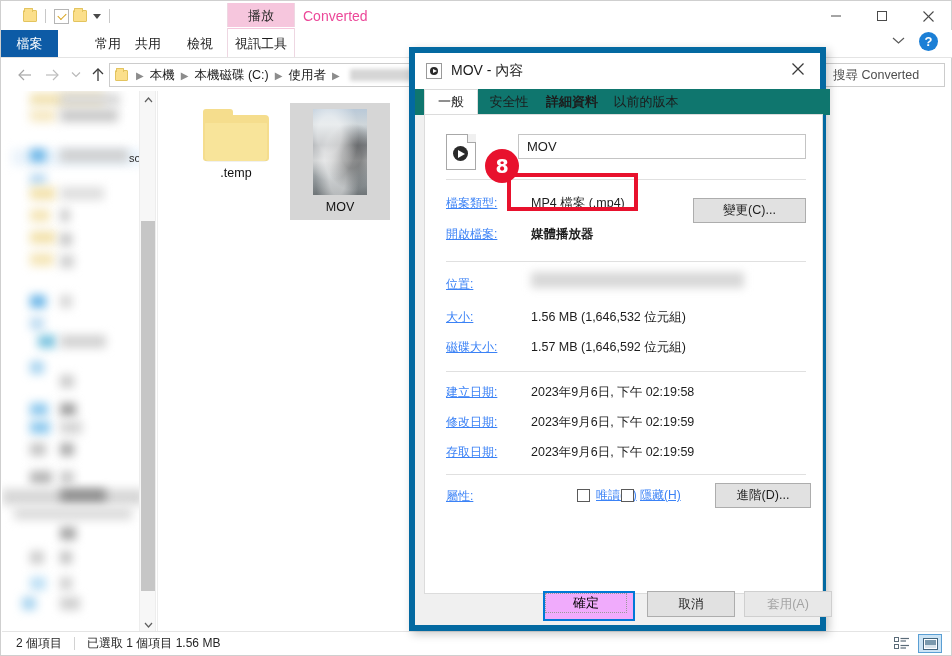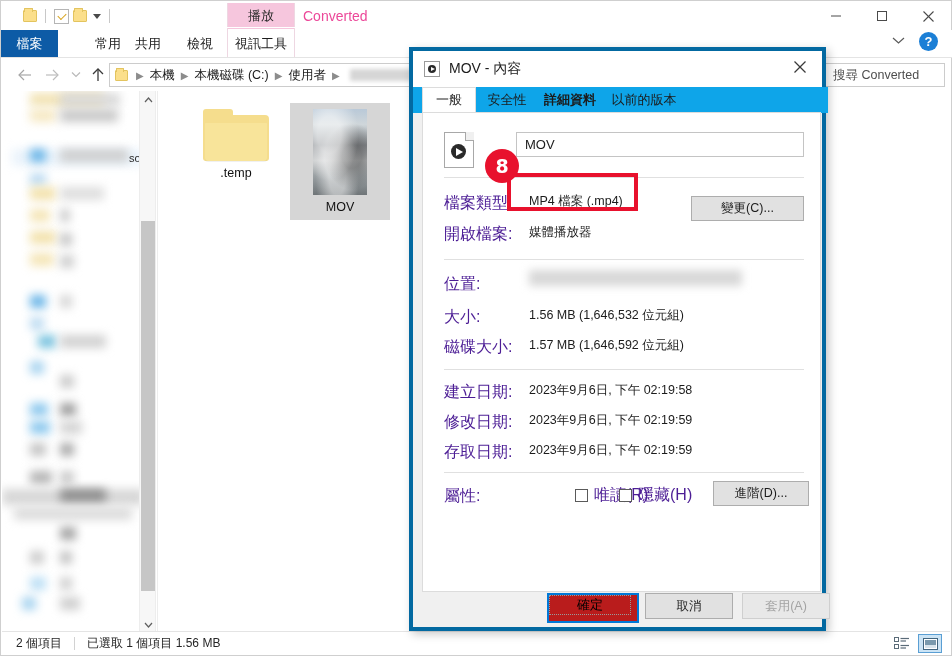--- a/index.html
+++ b/index.html
@@ -160,52 +160,52 @@
   .status-seg{font-size:12px;color:#262626;}
   .status-s1{margin-left:14px;}
   .status-div{width:1px;height:13px;background:#d2d2d2;margin:0 12px;}
   .viewbtns{position:absolute;right:8px;top:2px;display:flex;gap:4px;}
   .vbtn{width:24px;height:19px;display:flex;align-items:center;justify-content:center;box-sizing:border-box;}
   .vbtn.on{background:#cce4f5;border:1px solid #5a9fd4;}
 
   
   .dlg{
     position:absolute;left:408px;top:46px;width:417px;height:584px;background:#f0f0f0;
-    border:4px solid #0369a1;box-sizing:border-box;
+    border:6px solid #0369a1;box-sizing:border-box;
     box-shadow:3px 3px 9px rgba(0,0,0,.22);
   }
   .dlg-title{height:36px;display:flex;align-items:center;position:relative;background:#fff;}
   .dlg-ico{
     width:16px;height:16px;margin-left:11px;border:1px solid #9a9a9a;background:#fff;position:relative;box-sizing:border-box;
   }
   .dlg-ico:after{
     content:"";position:absolute;left:3px;top:3px;width:8px;height:8px;border-radius:50%;background:#2a2a2a;
   }
   .dlg-ico:before{
     content:"";position:absolute;left:5.5px;top:5px;border-left:4px solid #fff;
     border-top:2.5px solid transparent;border-bottom:2.5px solid transparent;z-index:2;
   }
   .dlg-title-text{margin-left:9px;font-size:14px;color:#1c1c1c;}
   .dlg-close{
     position:absolute;right:0;top:0;width:44px;height:32px;display:flex;align-items:center;justify-content:center;color:#3a3a3a;
   }
 
-  .dlg-tabs{position:absolute;left:0;top:36px;width:415px;height:26px;background:#0ea5e9;}
+  .dlg-tabs{position:absolute;left:0;top:36px;width:415px;height:26px;background:#0f766e;}
   .dtab{
     position:absolute;top:0;height:26px;display:flex;align-items:center;justify-content:center;
     font-size:13px;color:#1c1c1c;box-sizing:border-box;
   }
   .dtab.active{background:#fff;border:1px solid #dcdcdc;border-bottom:1px solid #fff;}
 
   .dlg-body{
     position:absolute;left:9px;top:61px;width:399px;height:480px;background:#fff;
     border:1px solid #dcdcdc;box-sizing:border-box;
   }
   .drow{position:absolute;display:flex;align-items:center;}
-  .dlabel{font-size:16px;color:#4c1d95;}
+  .dlabel{font-size:12px;color:#3b82f6;text-decoration:underline;}
   .dvalue{font-size:12.5px;color:#1c1c1c;}
   .hr{position:absolute;height:1px;background:#e0e0e0;}
 
   .bigfileico{
     position:absolute;left:21px;top:19px;width:30px;height:36px;background:#fff;border:1px solid #a8a8a8;box-sizing:border-box;
   }
   .bigfileico .corner{position:absolute;right:-1px;top:-1px;width:9px;height:9px;background:#f0f0f0;border-left:1px solid #a8a8a8;border-bottom:1px solid #a8a8a8;box-sizing:border-box;}
   .bigfileico .disc{position:absolute;left:6px;top:11px;width:15px;height:15px;border-radius:50%;background:#2a2a2a;}
   .bigfileico .play{position:absolute;left:11px;top:15px;border-left:7px solid #fff;border-top:4px solid transparent;border-bottom:4px solid transparent;}
 
@@ -218,21 +218,21 @@
   .btn{
     border:1px solid #adadad;background:#e1e1e1;font-size:12.5px;color:#1c1c1c;
     display:flex;align-items:center;justify-content:center;box-sizing:border-box;
   }
   .chgbtn{position:absolute;left:268px;top:83px;width:113px;height:25px;}
 
   .cbox{width:13px;height:13px;border:1px solid #5a5a5a;background:#fff;box-sizing:border-box;margin-right:6px;}
 
   .dlg-foot{position:absolute;left:0;bottom:0;width:415px;height:42px;}
   .fbtn{position:absolute;top:8px;width:88px;height:26px;}
-  .fbtn.ok{left:134px;border:2px solid #0078d7;background:#b91c1c;}
+  .fbtn.ok{left:128px;border:2px solid #0078d7;background:#f0abfc;}
   .fbtn.ok .inner{border:1px dotted #9a9a9a;width:80px;height:18px;display:flex;align-items:center;justify-content:center;}
   .fbtn.cancel{left:232px;}
   .fbtn.apply{left:329px;background:#e8e8e8;border:1px solid #cfcfcf;color:#a3a3a3;}
 
   
   .anno-rect{
     position:absolute;left:506px;top:172px;width:131px;height:38px;
     border:4px solid #e8112d;box-sizing:border-box;z-index:40;
   }
   .anno-badge{
@@ -502,21 +502,21 @@
       <div class="drow" style="left:21px;top:80px;">
           <span class="dlabel">檔案類型:</span>
         </div>
       <div class="drow" style="left:106px;top:80px;">
           <span class="dvalue">MP4 檔案 (.mp4)</span>
         </div>
 
       <div class="drow" style="left:21px;top:111px;">
           <span class="dlabel">開啟檔案:</span>
         </div>
-      <div class="drow" style="left:106px;top:111px;">
+      <div class="drow" style="left:106px;top:111px;font-weight:bold;">
           <span class="dvalue">媒體播放器</span>
         </div>
       <div class="btn chgbtn">
         <span>變更(C)...</span>
       </div>
 
       <div class="hr" style="left:21px;top:146px;width:360px;"></div>
 
       <div class="drow" style="left:21px;top:161px;">
           <span class="dlabel">位置:</span>

